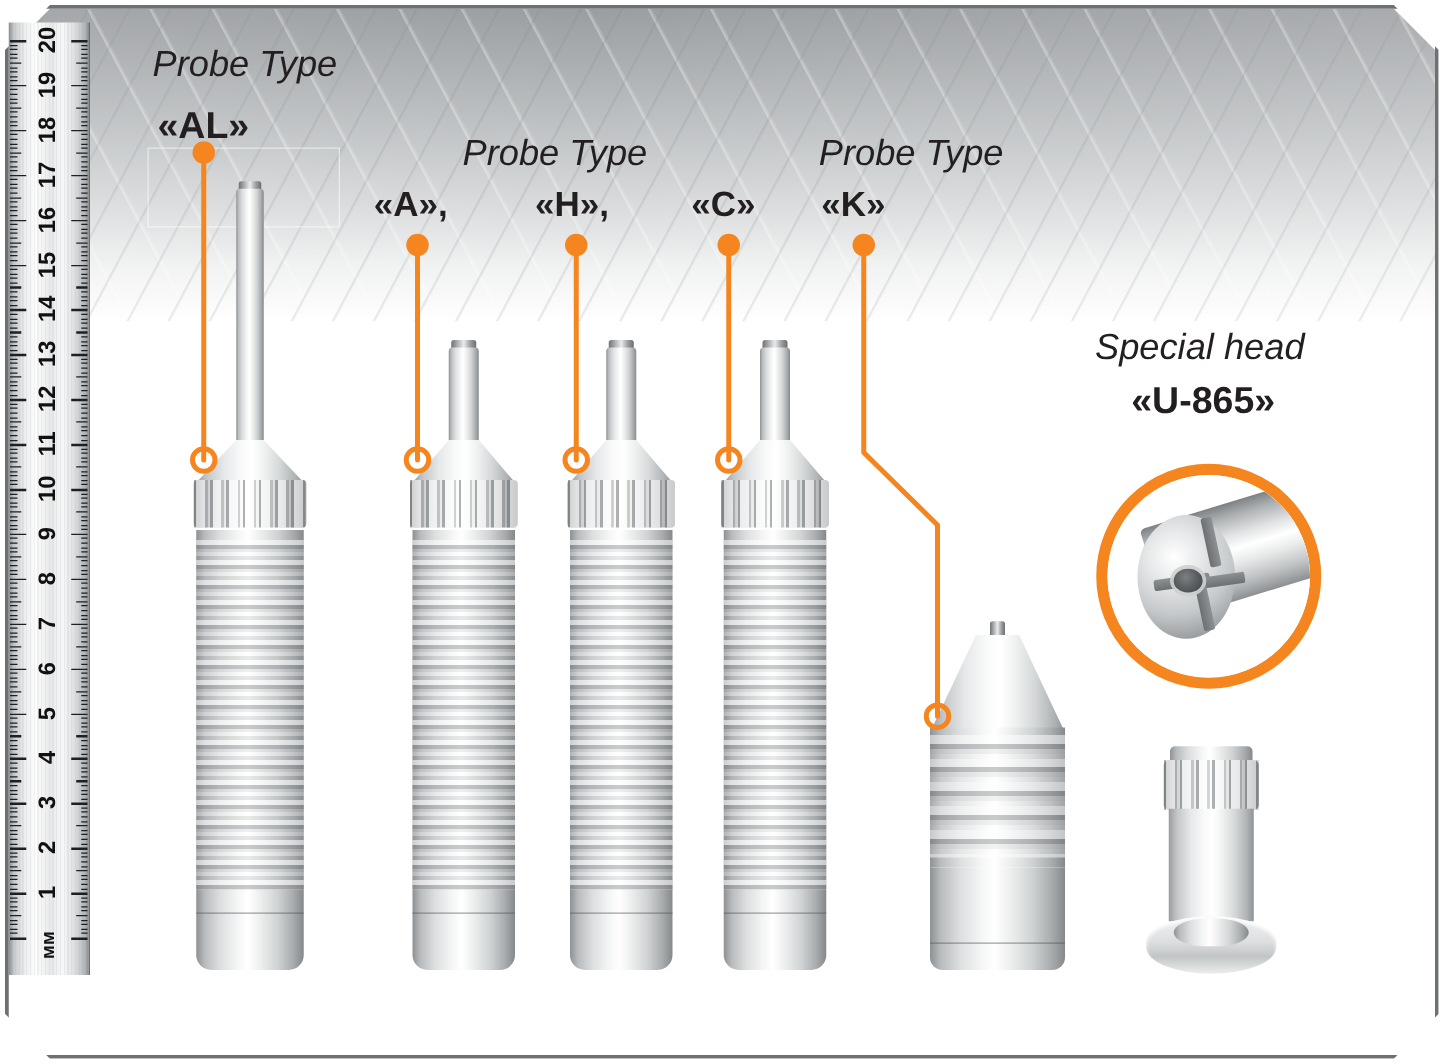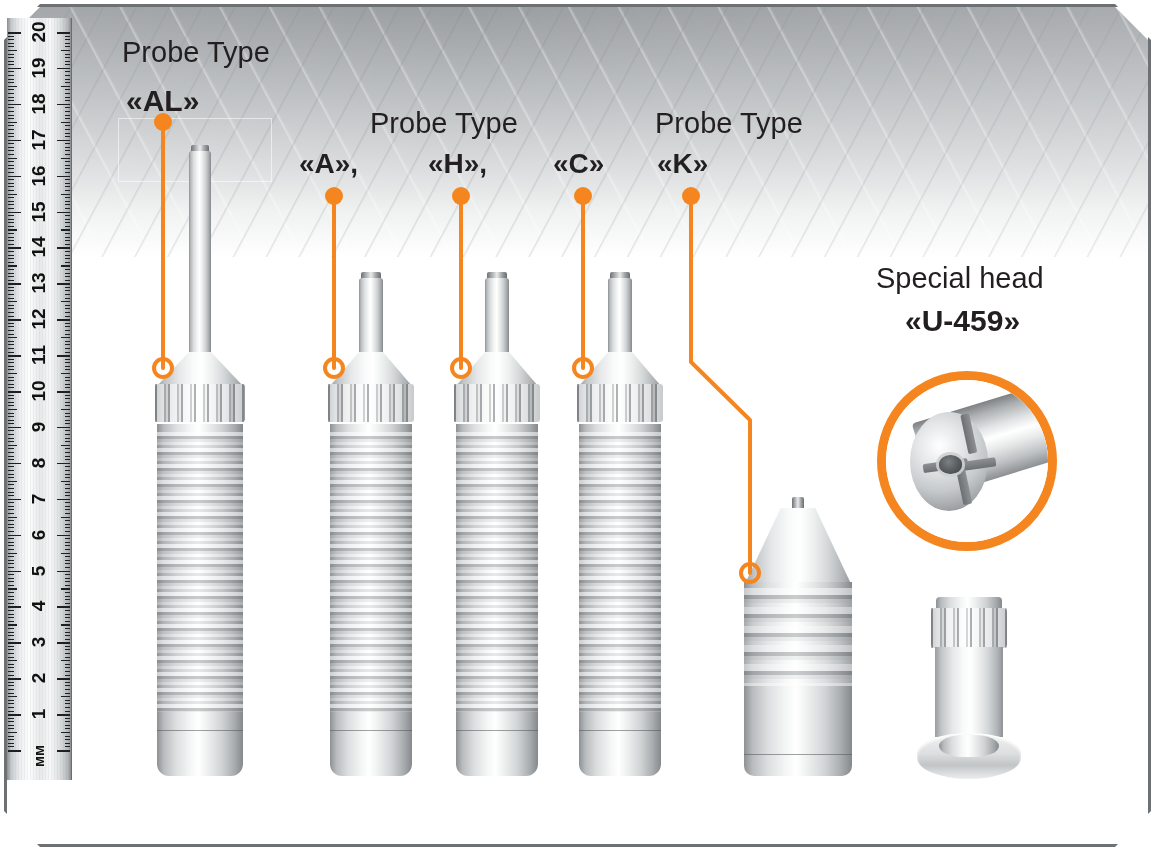--- a/index.html
+++ b/index.html
@@ -52,21 +52,21 @@
   .ruler::before{content:"";position:absolute;inset:0;
     background:repeating-linear-gradient(to right,
       rgba(255,255,255,0) 0 2px, rgba(140,145,148,.10) 2px 3px);}
   .tick{position:absolute;background:#1d1f20;}
   .rnum{position:absolute;color:#111;font-weight:600;
         font-family:"Liberation Sans", sans-serif;
         transform:rotate(-90deg);transform-origin:center center;
         white-space:nowrap;}
 
   
-  .lbl-top{position:absolute;color:#231f20;font-weight:400;white-space:nowrap;}
+  .lbl-top{position:absolute;color:#231f20;font-weight:400;white-space:nowrap;font-style:italic;}
   .lbl-code{position:absolute;color:#231f20;font-weight:700;white-space:nowrap;}
 
   
   .leadsvg{position:absolute;left:0;top:0;width:1155px;height:851px;overflow:visible;pointer-events:none;}
 
   
   .probe{position:absolute;}
   .prt{position:absolute;}                    
 
   .cyl{background:linear-gradient(to right,
@@ -651,16 +651,16 @@
   <div id="label-layer">
       <div class="lbl-top" style="left: 122px; top: 36px; font-size: 29px; color: rgb(35, 31, 32); font-weight: 400;">Probe Type</div>
       <div class="lbl-code" style="left: 126px; top: 84px; font-size: 30px; color: rgb(35, 31, 32); font-weight: 700;">«AL»</div>
       <div class="lbl-top" style="left: 370px; top: 107px; font-size: 29px; color: rgb(35, 31, 32); font-weight: 400;">Probe Type</div>
       <div class="lbl-code" style="left: 299px; top: 148px; font-size: 28px; color: rgb(35, 31, 32); font-weight: 700;">«A»,</div>
       <div class="lbl-code" style="left: 428px; top: 148px; font-size: 28px; color: rgb(35, 31, 32); font-weight: 700;">«H»,</div>
       <div class="lbl-code" style="left: 553px; top: 148px; font-size: 28px; color: rgb(35, 31, 32); font-weight: 700;">«C»</div>
       <div class="lbl-top" style="left: 655px; top: 107px; font-size: 29px; color: rgb(35, 31, 32); font-weight: 400;">Probe Type</div>
       <div class="lbl-code" style="left: 657px; top: 148px; font-size: 28px; color: rgb(35, 31, 32); font-weight: 700;">«K»</div>
       <div class="lbl-top" style="left: 876px; top: 262px; font-size: 29px; color: rgb(35, 31, 32); font-weight: 400;">Special head</div>
-      <div class="lbl-code" style="left: 905px; top: 304px; font-size: 30px; color: rgb(35, 31, 32); font-weight: 700;">«U-459»</div>
+      <div class="lbl-code" style="left: 905px; top: 304px; font-size: 30px; color: rgb(35, 31, 32); font-weight: 700;">«U-865»</div>
     </div>
 
 </div>
 
 </body></html>

